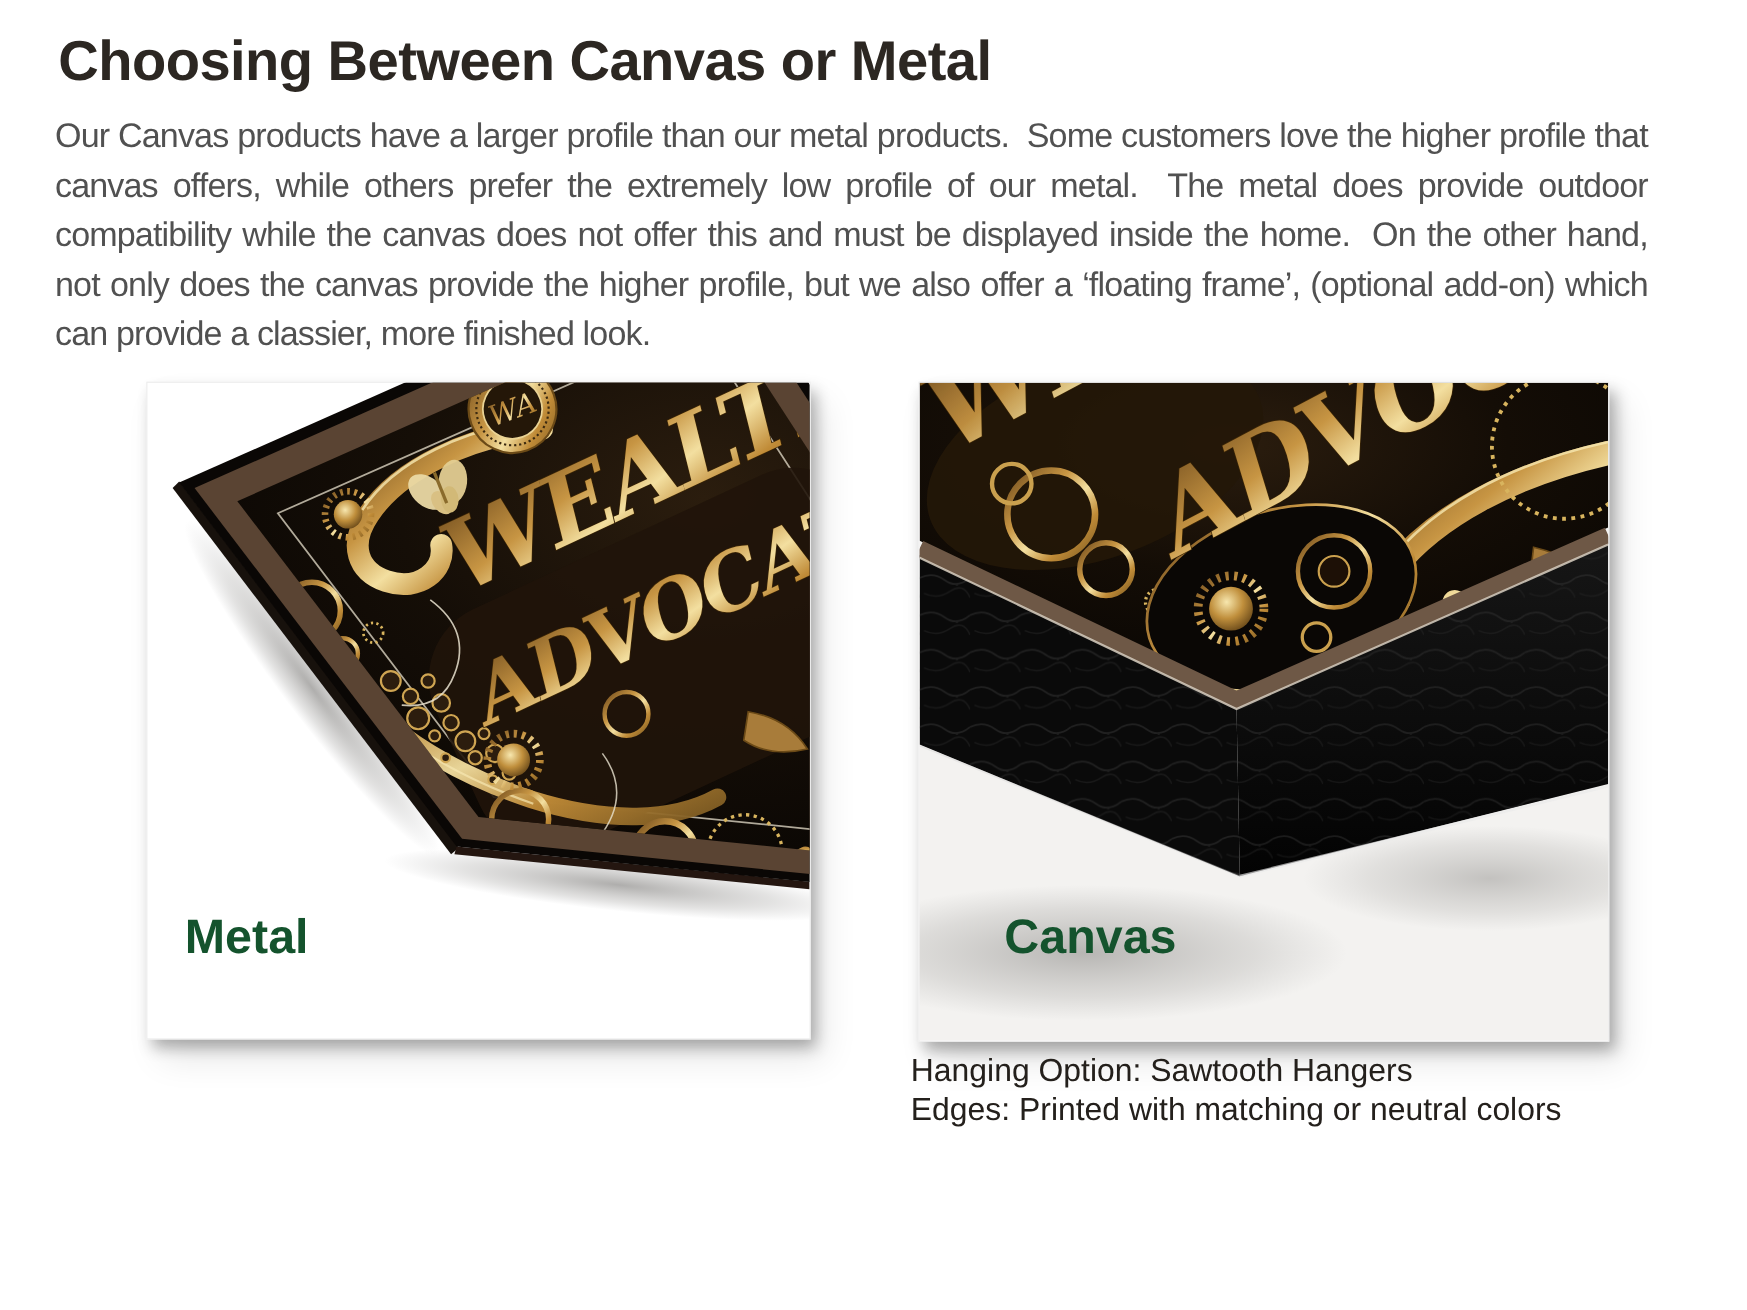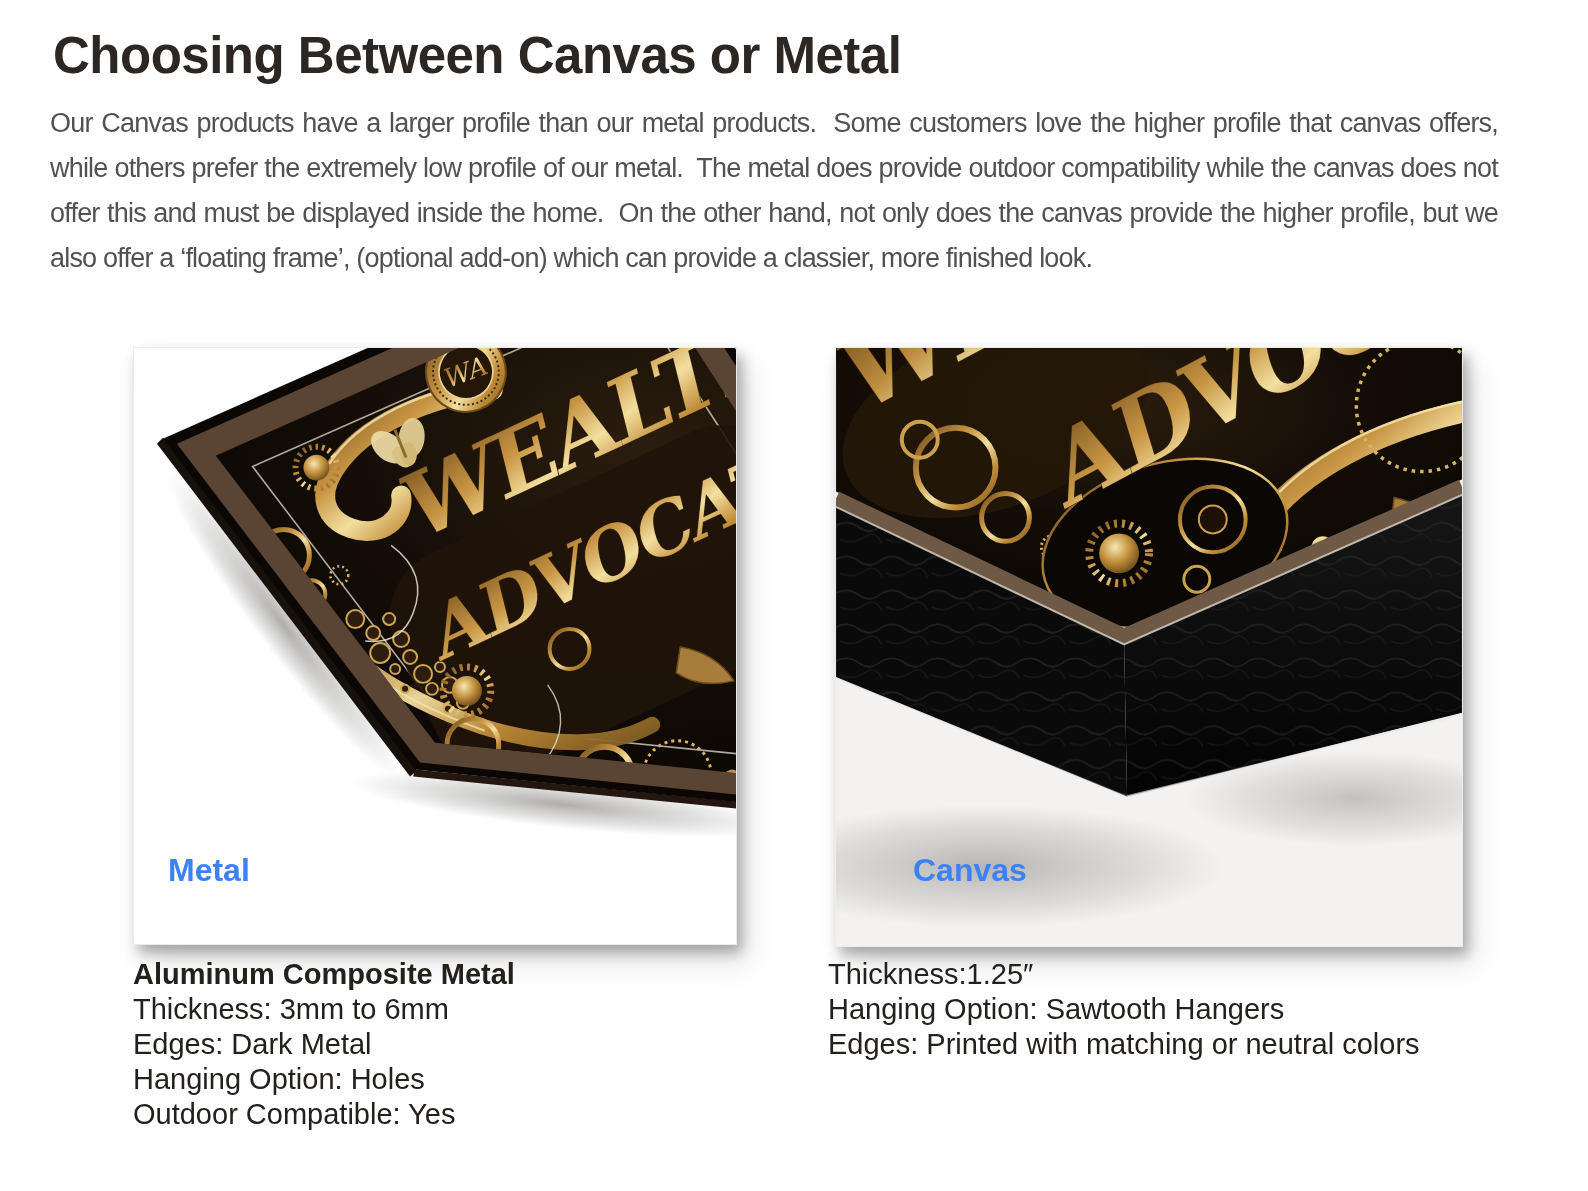--- a/index.html
+++ b/index.html
@@ -1,27 +1,27 @@
 <!DOCTYPE html>
 <html><head>
 <meta charset="utf-8">
 <style>
   html,body{margin:0;padding:0;background:#ffffff;}
   .page{position:relative;width:1588px;height:1163px;background:#ffffff;overflow:hidden;
         font-family:"Liberation Sans","DejaVu Sans",sans-serif;}
   .title{position:absolute;left:53px;top:26px;margin:0;font-size:51px;font-weight:bold;
          letter-spacing:-0.5px;color:#2c2722;}
-  .intro{position:absolute;left:50px;top:101px;width:1448px;margin:0;font-size:27px;
+  .intro{position:absolute;left:50px;top:101px;width:1448px;margin:0;font-size:31px;
          line-height:45px;letter-spacing:-0.8px;color:#515151;text-align:justify;white-space:pre-wrap;}
   .card{position:absolute;top:347px;background:#ffffff;border:1px solid #ececec;box-sizing:border-box;
         box-shadow:5px 8px 13px rgba(0,0,0,0.30),12px 18px 30px rgba(0,0,0,0.10);}
   .card-metal{left:133px;width:604px;height:598px;}
   .card-canvas{left:835px;width:628px;height:600px;}
   .card svg{position:absolute;left:0;top:0;width:100%;height:100%;display:block;}
-  .img-label{position:absolute;top:506px;line-height:1;font-size:32px;font-weight:bold;color:#3b82f6;}
+  .img-label{position:absolute;top:482px;line-height:1;font-size:44px;font-weight:bold;color:#14532d;}
   .img-label-metal{left:34px;}
   .img-label-canvas{left:32px;margin-left:45px;}
   .specs{position:absolute;top:957px;font-size:29px;line-height:35px;color:#24201c;}
   .specs-metal{left:133px;width:670px;}
   .specs-canvas{left:828px;width:735px;}
   .spec-heading{font-weight:bold;}
 </style>
 </head>
 <body>
 
@@ -256,27 +256,19 @@
       </g>
 
       <g>
         <polyline points="0,151 289,289 628,139" fill="none" stroke="#6e5846" stroke-width="15"></polyline>
         <polyline points="0,159.5 289,297.5 628,147.5" fill="none" stroke="#d9d0c2" stroke-width="2" opacity="0.85"></polyline>
       </g>
     </svg>
     <div class="img-label img-label-canvas">Canvas</div>
   </div>
 
-  <div class="specs specs-metal">
-    <div class="spec-heading">Aluminum Composite Metal</div>
-    <div class="spec-line">Thickness: 3mm to 6mm</div>
-    <div class="spec-line">Edges: Dark Metal</div>
-    <div class="spec-line">Hanging Option: Holes</div>
-    <div class="spec-line">Outdoor Compatible: Yes</div>
-  </div>
 
   <div class="specs specs-canvas">
-    <div class="spec-line">Thickness:1.25″</div>
     <div class="spec-line">Hanging Option: Sawtooth Hangers</div>
     <div class="spec-line">Edges: Printed with matching or neutral colors</div>
   </div>
 
 </div>
 
 </body></html>

